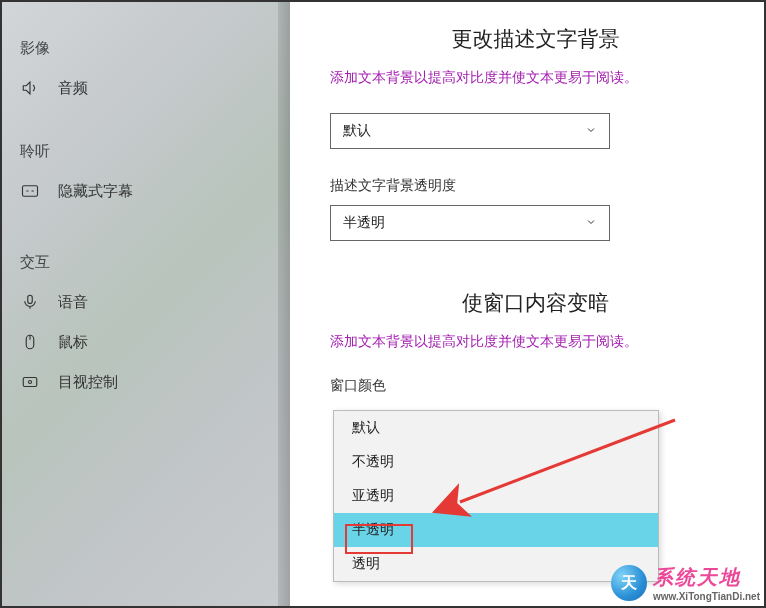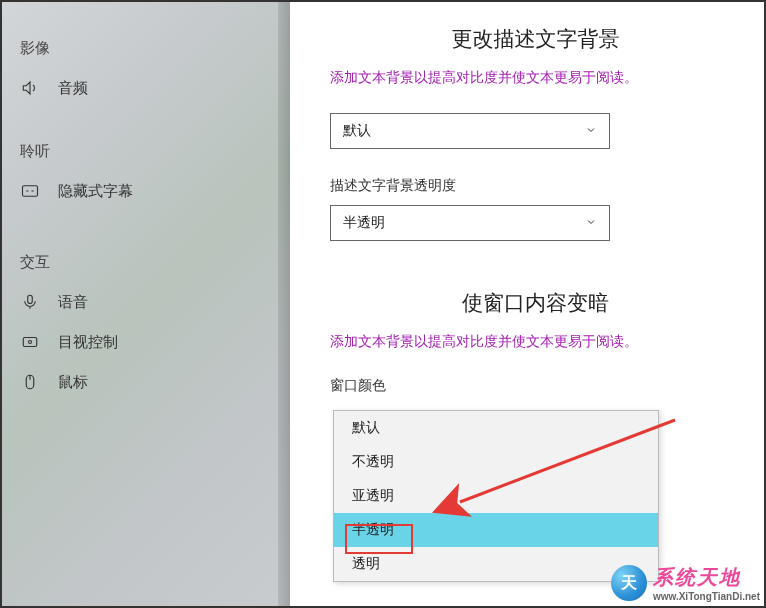--- a/index.html
+++ b/index.html
@@ -176,34 +176,34 @@
         <svg viewBox="0 0 24 24">
             <rect x="9" y="3" width="6" height="11" rx="3"></rect>
             <path d="M5 11a7 7 0 0014 0M12 18v3"></path>
           </svg>
       </span>
       <span>语音</span>
     </div>
     <div class="sidebar-item">
       <span class="icon">
         <svg viewBox="0 0 24 24">
+            <rect x="7" y="3" width="10" height="18" rx="5"></rect>
+            <path d="M12 3v6"></path>
+          </svg>
+      </span>
+      <span>鼠标</span>
+    </div>
+    <div class="sidebar-item">
+      <span class="icon">
+        <svg viewBox="0 0 24 24">
             <rect x="3" y="6" width="18" height="12" rx="2"></rect>
             <circle cx="12" cy="12" r="2"></circle>
           </svg>
       </span>
       <span>目视控制</span>
-    </div>
-    <div class="sidebar-item">
-      <span class="icon">
-        <svg viewBox="0 0 24 24">
-            <rect x="7" y="3" width="10" height="18" rx="5"></rect>
-            <path d="M12 3v6"></path>
-          </svg>
-      </span>
-      <span>鼠标</span>
     </div>
   </div>
 
   <div class="main">
     <div class="section-title">更改描述文字背景</div>
     <div class="section-desc">添加文本背景以提高对比度并使文本更易于阅读。</div>
 
     <div class="select-box">
       <span>默认</span>
       <span class="chevron">

